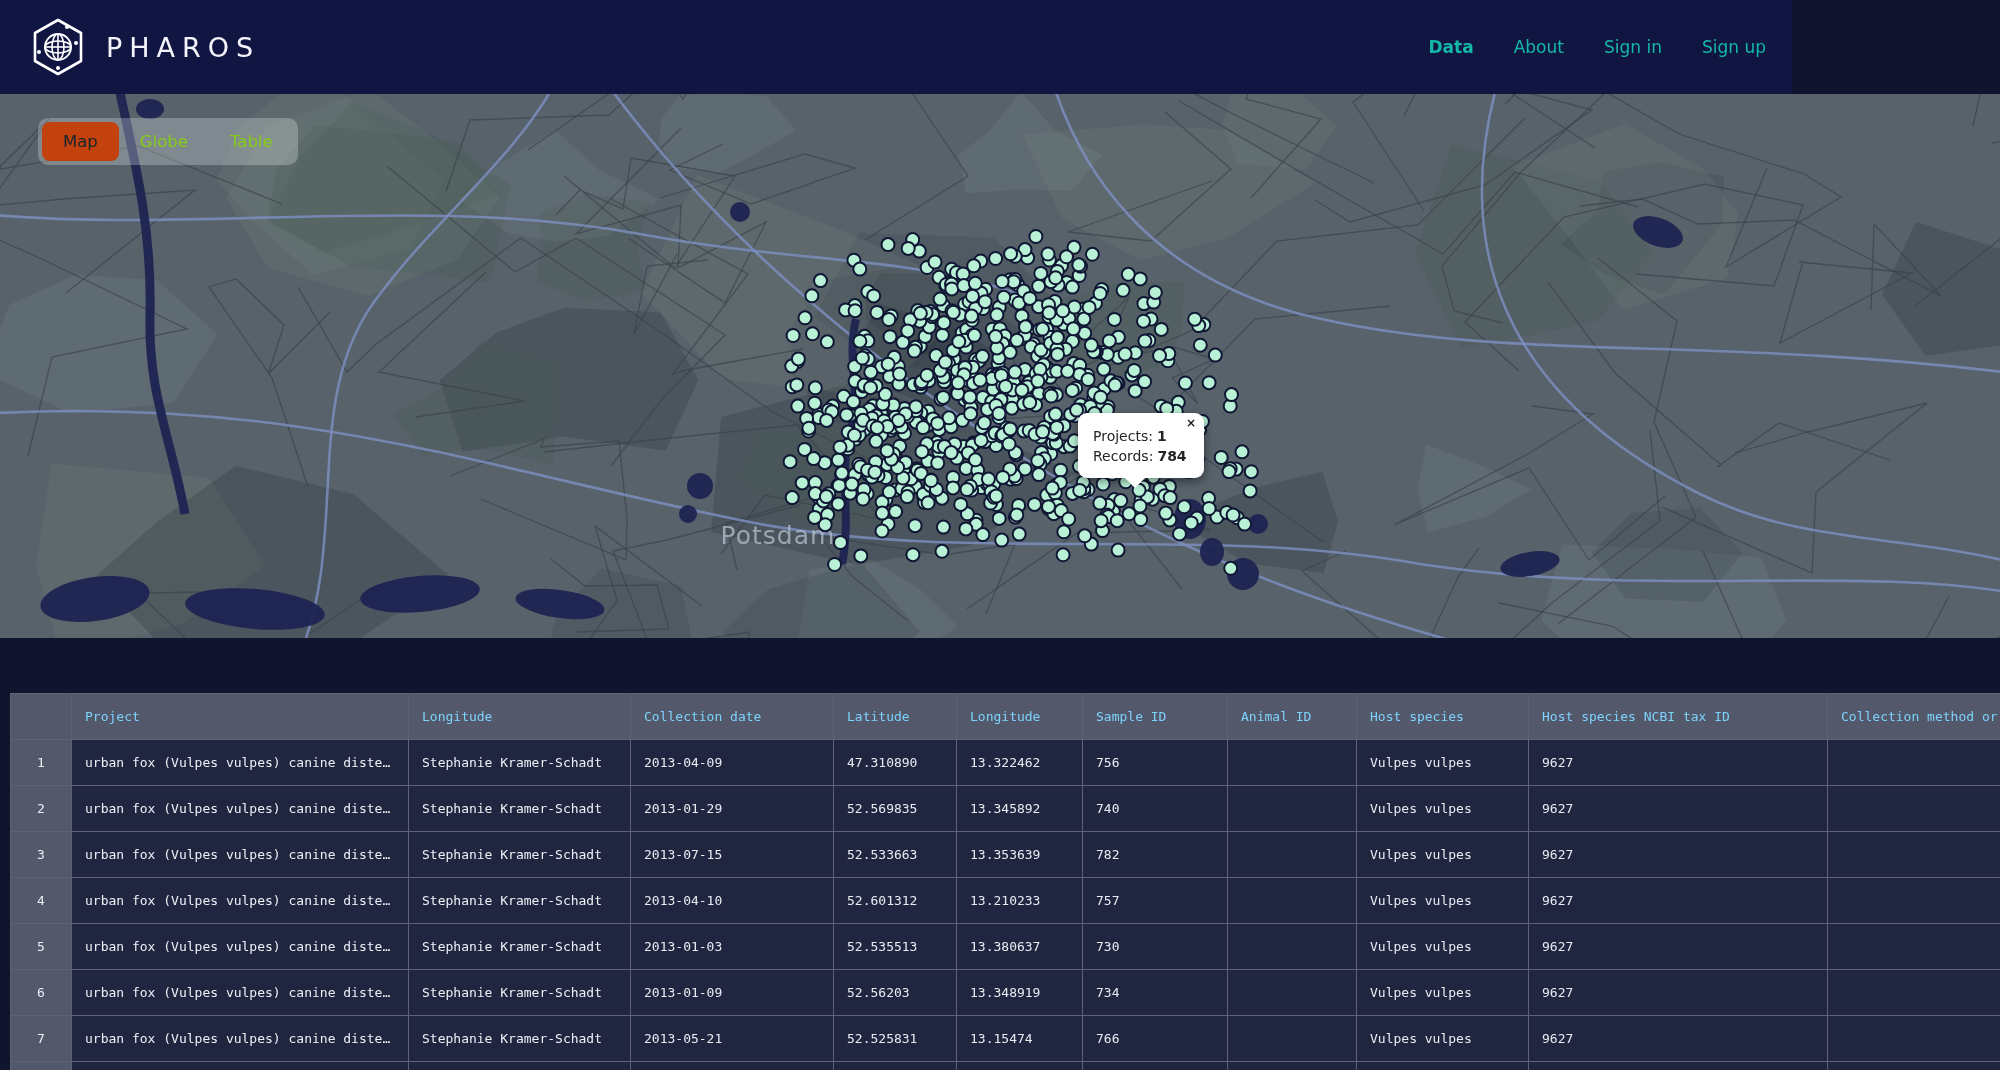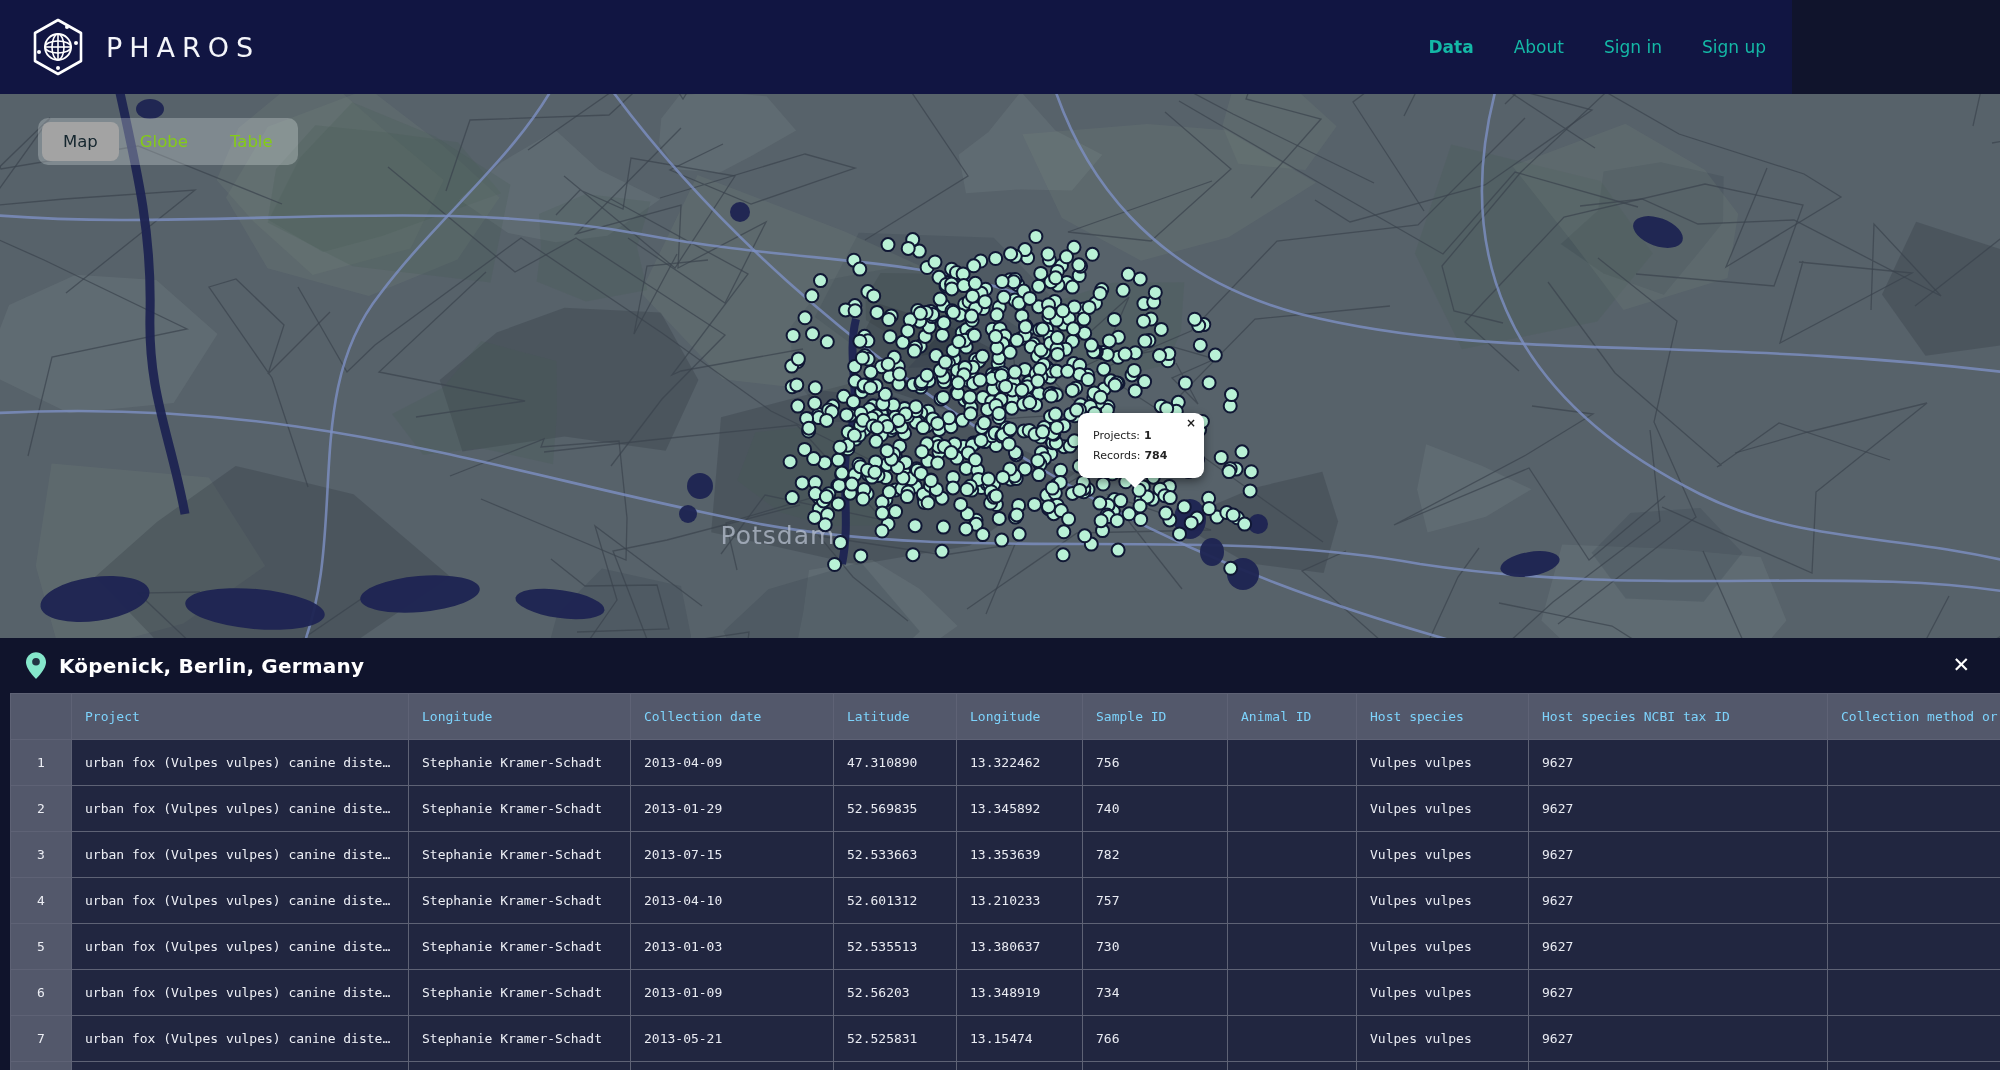--- a/index.html
+++ b/index.html
@@ -17,29 +17,29 @@
 
   
   .map-area { position: absolute; left: 0; top: 94px; width: 2000px; height: 544px; overflow: hidden; }
   .map-svg { position: absolute; left: 0; top: 0; }
 
   .view-toggle { position: absolute; left: 38px; top: 24px; height: 47px;
     background: rgba(235, 240, 240, 0.28); border-radius: 10px; display: flex;
     align-items: center; padding: 4px; z-index: 5; }
   .toggle-btn { height: 39px; padding: 0 21px; border: none; background: transparent;
     color: #84cc16; font-size: 16.5px; font-family: inherit; border-radius: 8px; cursor: pointer; }
-  .toggle-btn.active { background: #a3a3a3; color: #15262e; }
+  .toggle-btn.active { background: #c2410c; color: #15262e; }
 
   .map-popup { position: absolute; left: 1078px; top: 319px; width: 126px;
     background: #ffffff; border-radius: 9px; padding: 13px 12px 12px 15px;
     box-shadow: 0 3px 10px rgba(0,0,0,0.45); z-index: 6; }
   .map-popup::after { content: ""; position: absolute; left: 46px; bottom: -10px;
     border-left: 11px solid transparent; border-right: 11px solid transparent;
     border-top: 11px solid #ffffff; }
-  .popup-row { font-size: 11px; color: #242424; line-height: 20px; white-space: nowrap; }
+  .popup-row { font-size: 14px; color: #242424; line-height: 20px; white-space: nowrap; }
   .popup-row b { margin-left: 4px; }
   .popup-close { position: absolute; top: 3px; right: 8px; font-size: 12px; font-weight: 700;
     color: #1d1d1d; cursor: pointer; line-height: 14px; }
 
   
   .panel { position: absolute; left: 0; top: 638px; width: 2000px; height: 432px;
     background: #10142c; z-index: 20; }
   .panel-header { height: 55px; display: flex; align-items: center; gap: 13px; padding: 0 30px 0 26px; }
   .panel-title { color: #ffffff; font-size: 20px; font-weight: 700; letter-spacing: 0.2px; }
   .panel-close { margin-left: auto; color: #ffffff; font-size: 21px; cursor: pointer; line-height: 1; }
@@ -904,28 +904,20 @@
     <div class="popup-row">
       <span>Projects:</span><b>1</b>
     </div>
     <div class="popup-row">
       <span>Records:</span><b>784</b>
     </div>
   </div>
 </div>
 
 <section class="panel">
-  <div class="panel-header">
-    <svg width="20" height="27" viewBox="0 0 24 32">
-      <path d="M12 0C5.4 0 0 5.4 0 12c0 8.8 12 20 12 20s12-11.2 12-20C24 5.4 18.6 0 12 0z" fill="#85e7cb"></path>
-      <circle cx="12" cy="11.5" r="4.6" fill="#10142c" opacity="0.85"></circle>
-    </svg>
-    <span class="panel-title">Köpenick, Berlin, Germany</span>
-    <span class="panel-close">✕</span>
-  </div>
   <div class="table-wrap">
     <table class="data-table">
       <colgroup id="colGroup">
           <col style="width: 61px;">
           <col style="width: 337px;">
           <col style="width: 222px;">
           <col style="width: 203px;">
           <col style="width: 123px;">
           <col style="width: 126px;">
           <col style="width: 145px;">

